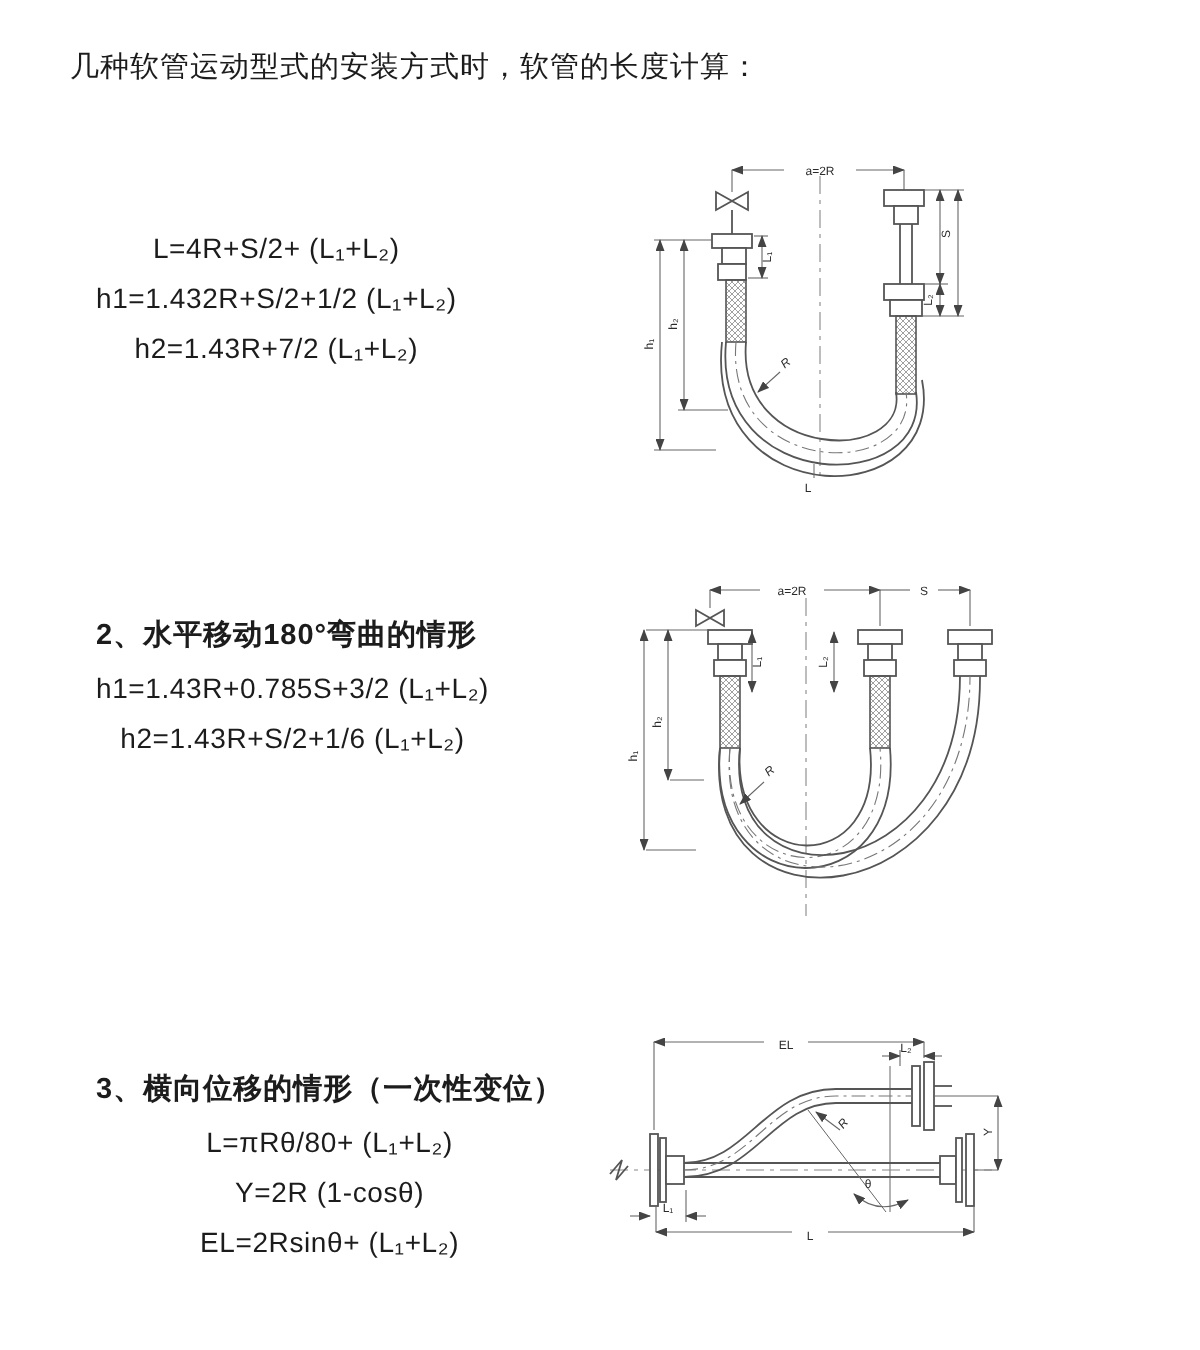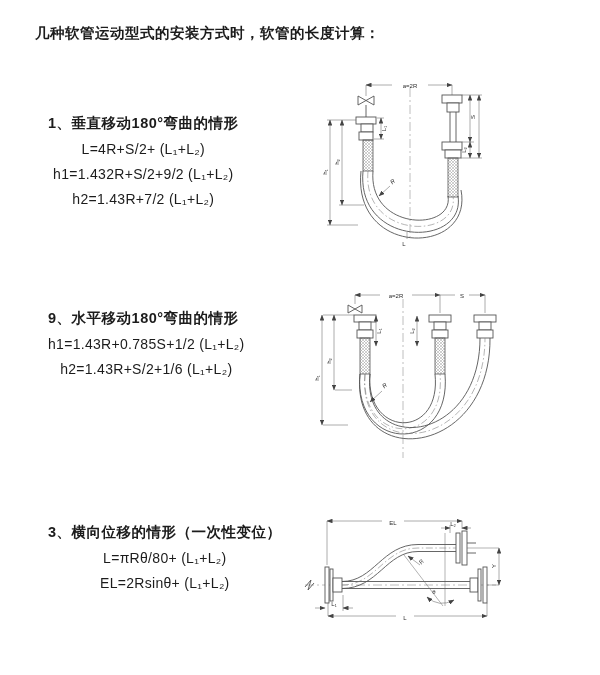--- a/index.html
+++ b/index.html
@@ -1,21 +1,21 @@
 <!DOCTYPE html>
 <html><head>
 <meta charset="utf-8">
 <style>
   html,body { margin:0; padding:0; background:#fff; }
   .page {
     position:relative; width:600px; height:675px; background:#ffffff;
     font-family:"Liberation Sans","DejaVu Sans",sans-serif; color:#1c1c1c; overflow:hidden;
   }
   .title {
-    position:absolute; left:35px; top:24px; font-size:14.5px; font-weight:bold; letter-spacing:0.5px;
+    position:absolute; left:35px; top:24px; font-size:14.5px; font-weight:normal; letter-spacing:0.5px;
   }
   .sec { position:absolute; left:48px; }
   .sec .heading { font-size:14.5px; font-weight:bold; letter-spacing:0.5px; line-height:22px; margin-bottom:3px; }
   .sec .formula { font-size:14px; line-height:24.8px; letter-spacing:0.3px;text-align:center; }
   svg.diag { position:absolute; }
   svg text { fill:#2b2b2b; font-size:6px; font-family:"Liberation Sans","DejaVu Sans",sans-serif; }
   .tc { text-anchor:middle; }
   .it { font-style:italic; }
   .ln  { stroke:#555; stroke-width:0.9; fill:none; }
   .fit { stroke:#555; stroke-width:0.9; fill:#ffffff; }
@@ -25,23 +25,22 @@
   .thin{ stroke:#666; stroke-width:0.5; fill:none; }
 </style>
 </head>
 <body>
 
 <div class="page">
 
   <div class="title">几种软管运动型式的安装方式时，软管的长度计算：</div>
 
   <div class="sec" style="top:112px">
-    <div class="heading">1、垂直移动180°弯曲的情形</div>
     <div class="formula">L=4R+S/2+ (L₁+L₂)</div>
-    <div class="formula">h1=1.432R+S/2+9/2 (L₁+L₂)</div>
+    <div class="formula">h1=1.432R+S/2+1/2 (L₁+L₂)</div>
     <div class="formula">h2=1.43R+7/2 (L₁+L₂)</div>
   </div>
 
   <svg class="diag" style="left:300px; top:72px" width="272" height="180" viewBox="0 0 272 180">
     <defs>
       <marker id="ar1" markerUnits="userSpaceOnUse" markerWidth="6" markerHeight="4.5" refX="5.5" refY="2.25" orient="auto-start-reverse">
         <path d="M0,0 L6,2.25 L0,4.5 z" fill="#444"></path>
       </marker>
       <pattern id="hx1" patternUnits="userSpaceOnUse" width="3" height="3">
         <path d="M0,3 L3,0 M0,0 L3,3" stroke="#888" stroke-width="0.4"></path>
@@ -100,22 +99,22 @@
     <line class="dim" x1="170" y1="70" x2="170" y2="86" marker-start="url(#ar1)" marker-end="url(#ar1)"></line>
     <line class="dim" x1="179" y1="23" x2="179" y2="86" marker-start="url(#ar1)" marker-end="url(#ar1)"></line>
     <text class="tc" x="175" y="45" transform="rotate(-90 175 45)">S</text>
     <text class="tc" x="166" y="78" font-size="5" transform="rotate(-90 166 78)">L₂</text>
 
     <line class="thin" x1="107" y1="160" x2="107" y2="167"></line>
     <text class="tc" x="104" y="174" font-size="10">L</text>
   </svg>
 
   <div class="sec" style="top:307px">
-    <div class="heading">9、水平移动180°弯曲的情形</div>
-    <div class="formula">h1=1.43R+0.785S+1/2 (L₁+L₂)</div>
+    <div class="heading">2、水平移动180°弯曲的情形</div>
+    <div class="formula">h1=1.43R+0.785S+3/2 (L₁+L₂)</div>
     <div class="formula">h2=1.43R+S/2+1/6 (L₁+L₂)</div>
   </div>
 
   <svg class="diag" style="left:300px; top:283px" width="285" height="192" viewBox="0 0 285 192">
     <defs>
       <marker id="ar2" markerUnits="userSpaceOnUse" markerWidth="6" markerHeight="4.5" refX="5.5" refY="2.25" orient="auto-start-reverse">
         <path d="M0,0 L6,2.25 L0,4.5 z" fill="#444"></path>
       </marker>
       <pattern id="hx2" patternUnits="userSpaceOnUse" width="3" height="3">
         <path d="M0,3 L3,0 M0,0 L3,3" stroke="#888" stroke-width="0.4"></path>
@@ -168,23 +167,24 @@
     <line class="dim" x1="34" y1="32" x2="34" y2="107" marker-start="url(#ar2)" marker-end="url(#ar2)"></line>
     <text class="tc" x="18.5" y="95" transform="rotate(-90 18.5 95)">h₁</text>
     <text class="tc" x="30.5" y="78" transform="rotate(-90 30.5 78)">h₂</text>
 
     <line class="dim" x1="76" y1="33" x2="76" y2="63" marker-start="url(#ar2)" marker-end="url(#ar2)"></line>
     <text class="tc" x="80.5" y="48" font-size="5" transform="rotate(-90 80.5 48)">L₁</text>
     <line class="dim" x1="117" y1="33" x2="117" y2="63" marker-start="url(#ar2)" marker-end="url(#ar2)"></line>
     <text class="tc" x="113.5" y="48" font-size="5" transform="rotate(-90 113.5 48)">L₂</text>
   </svg>
 
-  <div class="sec" style="top:521px">
+  <div class="sec" style="top:534px">
     <div class="heading">3、横向位移的情形（一次性变位）</div>
     <div class="formula">L=πRθ/80+ (L₁+L₂)</div>
+    <div class="formula">Y=2R (1-cosθ)</div>
     <div class="formula">EL=2Rsinθ+ (L₁+L₂)</div>
   </div>
 
   <svg class="diag" style="left:300px; top:505px" width="292" height="135" viewBox="0 0 292 135">
     <defs>
       <marker id="ar3" markerUnits="userSpaceOnUse" markerWidth="6" markerHeight="4.5" refX="5.5" refY="2.25" orient="auto-start-reverse">
         <path d="M0,0 L6,2.25 L0,4.5 z" fill="#444"></path>
       </marker>
     </defs>
 

